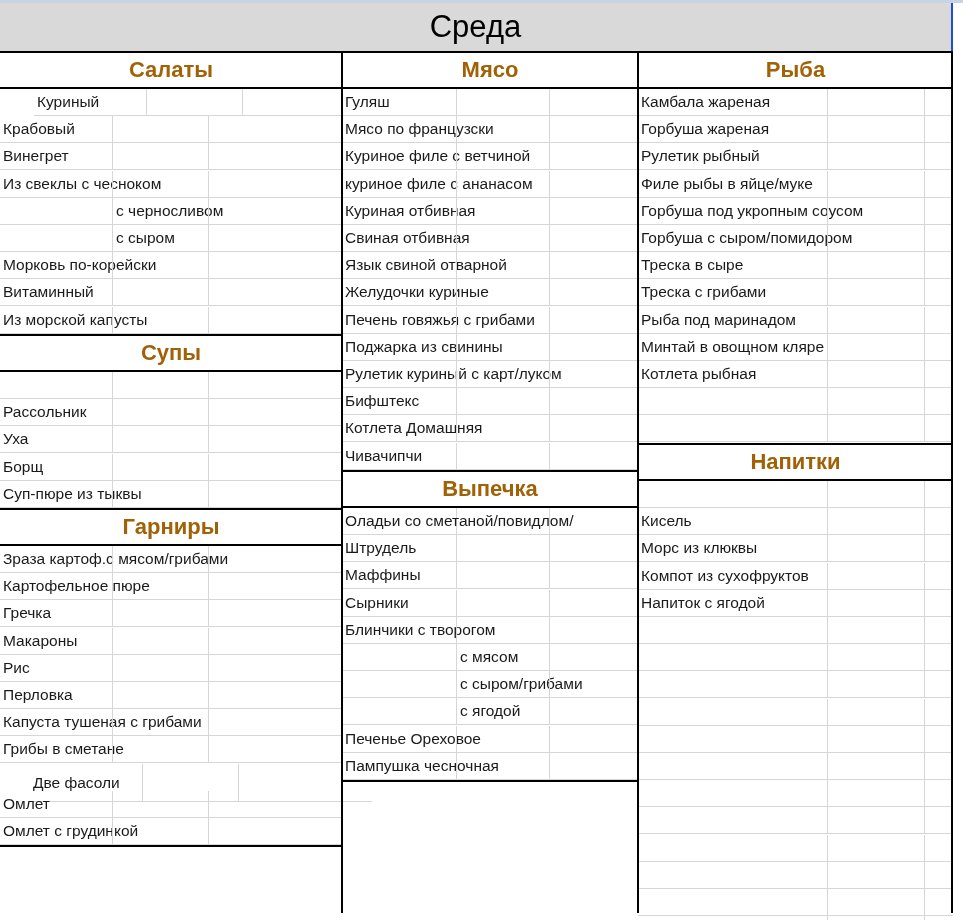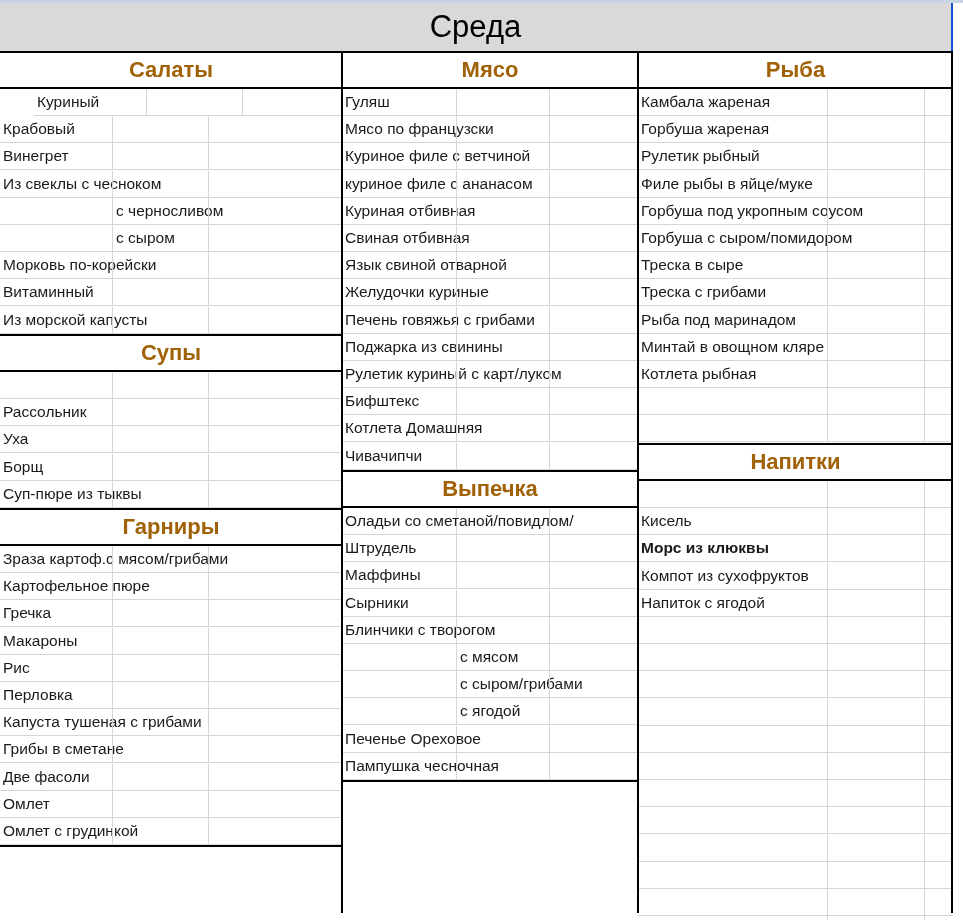--- a/index.html
+++ b/index.html
@@ -288,21 +288,21 @@
           <div class="row" style="top: 658px; height: 27px;">
             <div class="cell-a has-text">Капуста тушеная с грибами</div>
             <div class="cell-b"></div>
             <div class="cell-c"></div>
           </div>
           <div class="row" style="top: 685px; height: 27px;">
             <div class="cell-a has-text">Грибы в сметане</div>
             <div class="cell-b"></div>
             <div class="cell-c"></div>
           </div>
-          <div class="row" style="top: 713px; height: 27px;">
+          <div class="row" style="top: 713px; height: 38px; margin-left: 30px;">
             <div class="cell-a has-text">Две фасоли</div>
             <div class="cell-b"></div>
             <div class="cell-c"></div>
           </div>
           <div class="row" style="top: 740px; height: 27px;">
             <div class="cell-a has-text">Омлет</div>
             <div class="cell-b"></div>
             <div class="cell-c"></div>
           </div>
           <div class="row" style="top: 767px; height: 27px;">
@@ -528,21 +528,21 @@
           <div class="row" style="top: 430px; height: 27px;">
             <div class="cell-a"></div>
             <div class="cell-b"></div>
             <div class="cell-c"></div>
           </div>
           <div class="row" style="top: 457px; height: 27px;">
             <div class="cell-a has-text">Кисель</div>
             <div class="cell-b"></div>
             <div class="cell-c"></div>
           </div>
-          <div class="row" style="top: 484px; height: 27px; font-weight: bold;">
+          <div class="row" style="top: 484px; height: 27px;">
             <div class="cell-a has-text">Морс из клюквы</div>
             <div class="cell-b"></div>
             <div class="cell-c"></div>
           </div>
           <div class="row" style="top: 512px; height: 27px;">
             <div class="cell-a has-text">Компот из сухофруктов</div>
             <div class="cell-b"></div>
             <div class="cell-c"></div>
           </div>
           <div class="row" style="top: 539px; height: 27px;">

